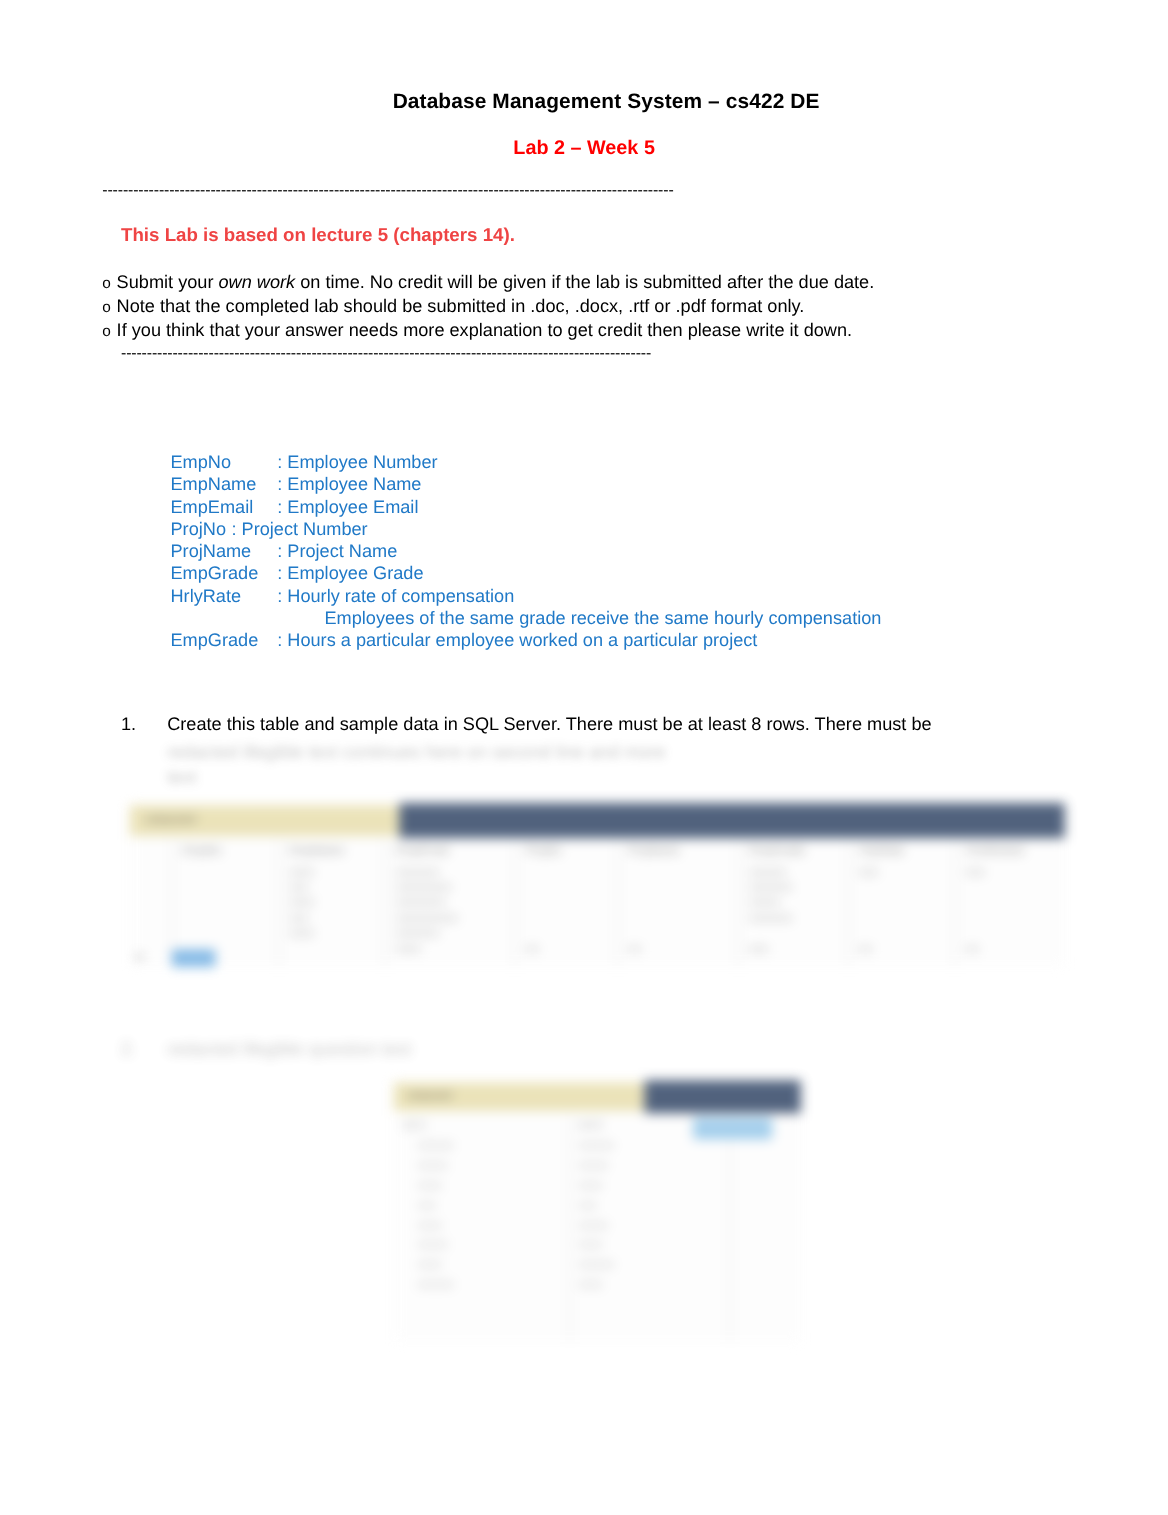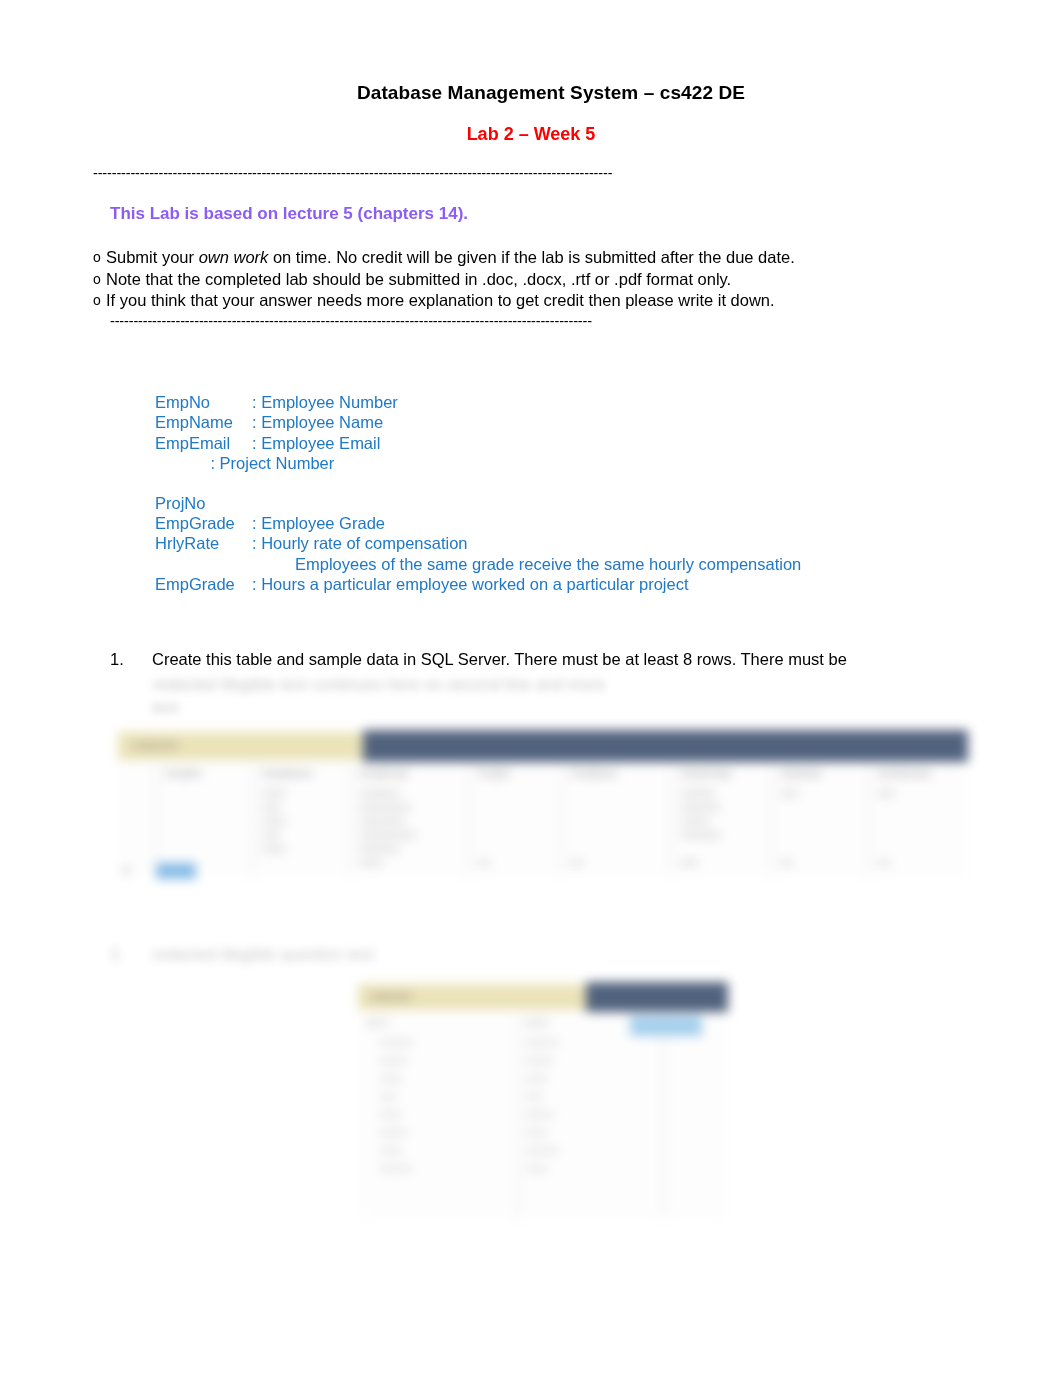--- a/index.html
+++ b/index.html
@@ -57,21 +57,21 @@
   .rule-1 { left: 93px; top: 166px; width: 715px; }
   .rule-2 { left: 110px; top: 314px; width: 698px; }
 
   
   .lab-note {
     position: absolute;
     left: 110px;
     top: 204px;
     font-size: 17px;
     font-weight: bold;
-    color: #8b5cf6;
+    color: #ef4444;
   }
 
   
   .bullets {
     position: absolute;
     left: 93px;
     top: 247px;
     width: 900px;
   }
   .bullet-row {
@@ -97,28 +97,28 @@
     left: 112px;
     top: 370px;
     font-size: 16.5px;
     color: #000;
   }
 
   
   .attrs {
     position: absolute;
     left: 155px;
-    top: 392px;
+    top: 410px;
     color: #2079c7;
     font-size: 16.5px;
     line-height: 20.3px;
   }
   .attr-row { display: flex; white-space: nowrap; }
   .attr-name { width: 97px; flex: 0 0 97px; }
-  .attr-name.narrow { width: auto; flex: 0 0 auto; padding-right: 5px; margin-top: 40px; }
+  .attr-name.narrow { width: auto; flex: 0 0 auto; padding-right: 5px; }
   .attr-desc { flex: 0 1 auto; }
   .attr-cont { padding-left: 140px; white-space: nowrap; }
 
   
   .num-item {
     position: absolute;
     font-size: 16.5px;
     line-height: 23px;
     color: #000;
     display: flex;
@@ -276,20 +276,24 @@
     <div class="attr-row">
       <span class="attr-name">EmpEmail</span>
       <span class="attr-desc">: Employee Email</span>
     </div>
 
     <div class="attr-row">
       <span class="attr-name narrow">ProjNo</span>
       <span class="attr-desc">: Project Number</span>
     </div>
 
+    <div class="attr-row">
+      <span class="attr-name">ProjName</span>
+      <span class="attr-desc">: Project Name</span>
+    </div>
 
     <div class="attr-row">
       <span class="attr-name">EmpGrade</span>
       <span class="attr-desc">: Employee Grade</span>
     </div>
 
     <div class="attr-row">
       <span class="attr-name">HrlyRate</span>
       <span class="attr-desc">: Hourly rate of compensation</span>
     </div>

